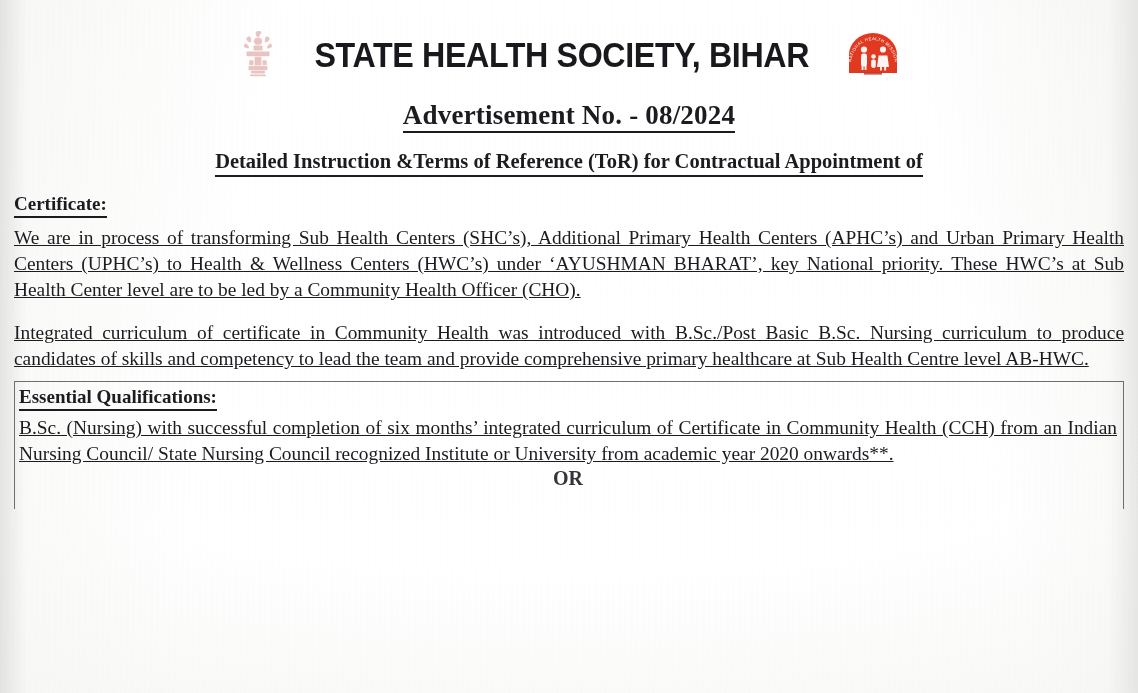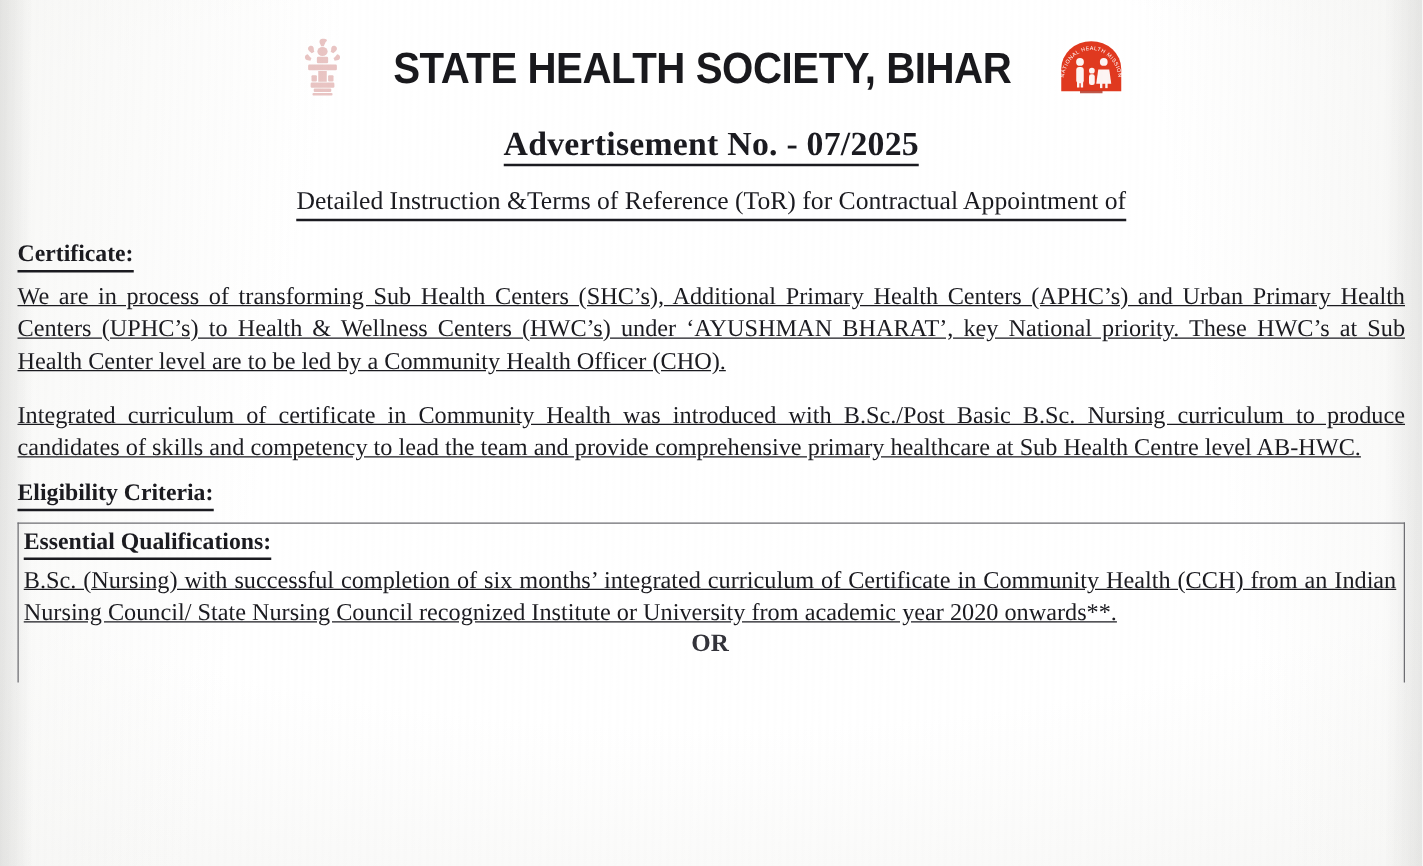--- a/index.html
+++ b/index.html
@@ -77,21 +77,21 @@
     font-weight: 700;
     font-size: 27px;
     letter-spacing: 0.2px;
     margin-top: 14px;
     margin-bottom: 0;
   }
   .ad-no u { text-decoration: none; border-bottom: 2.4px solid #1b1b20; padding-bottom: 1px; }
 
   .tor-title {
     text-align: center;
-    font-weight: 400;
+    font-weight: 700;
     font-size: 20.5px;
     line-height: 26px;
     margin-top: 17px;
   }
   .tor-title .u-line {
     text-decoration: none;
     border-bottom: 2px solid #1b1b20;
     padding-bottom: 1px;
     display: inline-block;
   }
@@ -193,38 +193,35 @@
           </g>
           <text font-family="Liberation Sans, sans-serif" font-size="4.3" fill="#ffffff" letter-spacing="0.4">
             <textPath href="#arcTxt" startOffset="4%">NATIONAL HEALTH MISSION</textPath>
           </text>
           <rect x="19" y="41.5" width="18" height="2.1" fill="#b53b2a" opacity=".85"></rect>
         </svg>
       </span>
     </div>
 
     <div class="ad-no">
-      <u>Advertisement No. - 07/2025</u>
+      <u>Advertisement No. - 08/2024</u>
     </div>
 
     <div class="tor-title">
       <span class="u-line">Detailed Instruction &amp;Terms of Reference (ToR) for Contractual Appointment of</span><br>
     </div>
 
     <div class="sec-head">
       <span class="u-line">Certificate:</span>
     </div>
 
     <p class="body-par">We are in process of transforming Sub Health Centers (SHC’s), Additional Primary Health Centers (APHC’s) and Urban Primary Health Centers (UPHC’s) to Health &amp; Wellness Centers (HWC’s) under ‘AYUSHMAN BHARAT’, key National priority. These HWC’s at Sub Health Center level are to be led by a Community Health Officer (CHO).</p>
 
     <p class="body-par gap">Integrated curriculum of certificate in Community Health was introduced with B.Sc./Post Basic B.Sc. Nursing curriculum to produce candidates of skills and competency to lead the team and provide comprehensive primary healthcare at Sub Health Centre level AB-HWC.</p>
 
-    <div class="sec-head tight">
-      <span class="u-line">Eligibility Criteria:</span>
-    </div>
 
     <div class="qual-box">
       <div class="sec-head">
         <span class="u-line">Essential Qualifications:</span>
       </div>
       <p class="body-par">B.Sc. (Nursing) with successful completion of six months’ integrated curriculum of Certificate in Community Health (CCH) from an Indian Nursing Council/ State Nursing Council recognized Institute or University from academic year 2020 onwards**.</p>
       <div class="or-line">OR</div>
     </div>
 
   </div>

